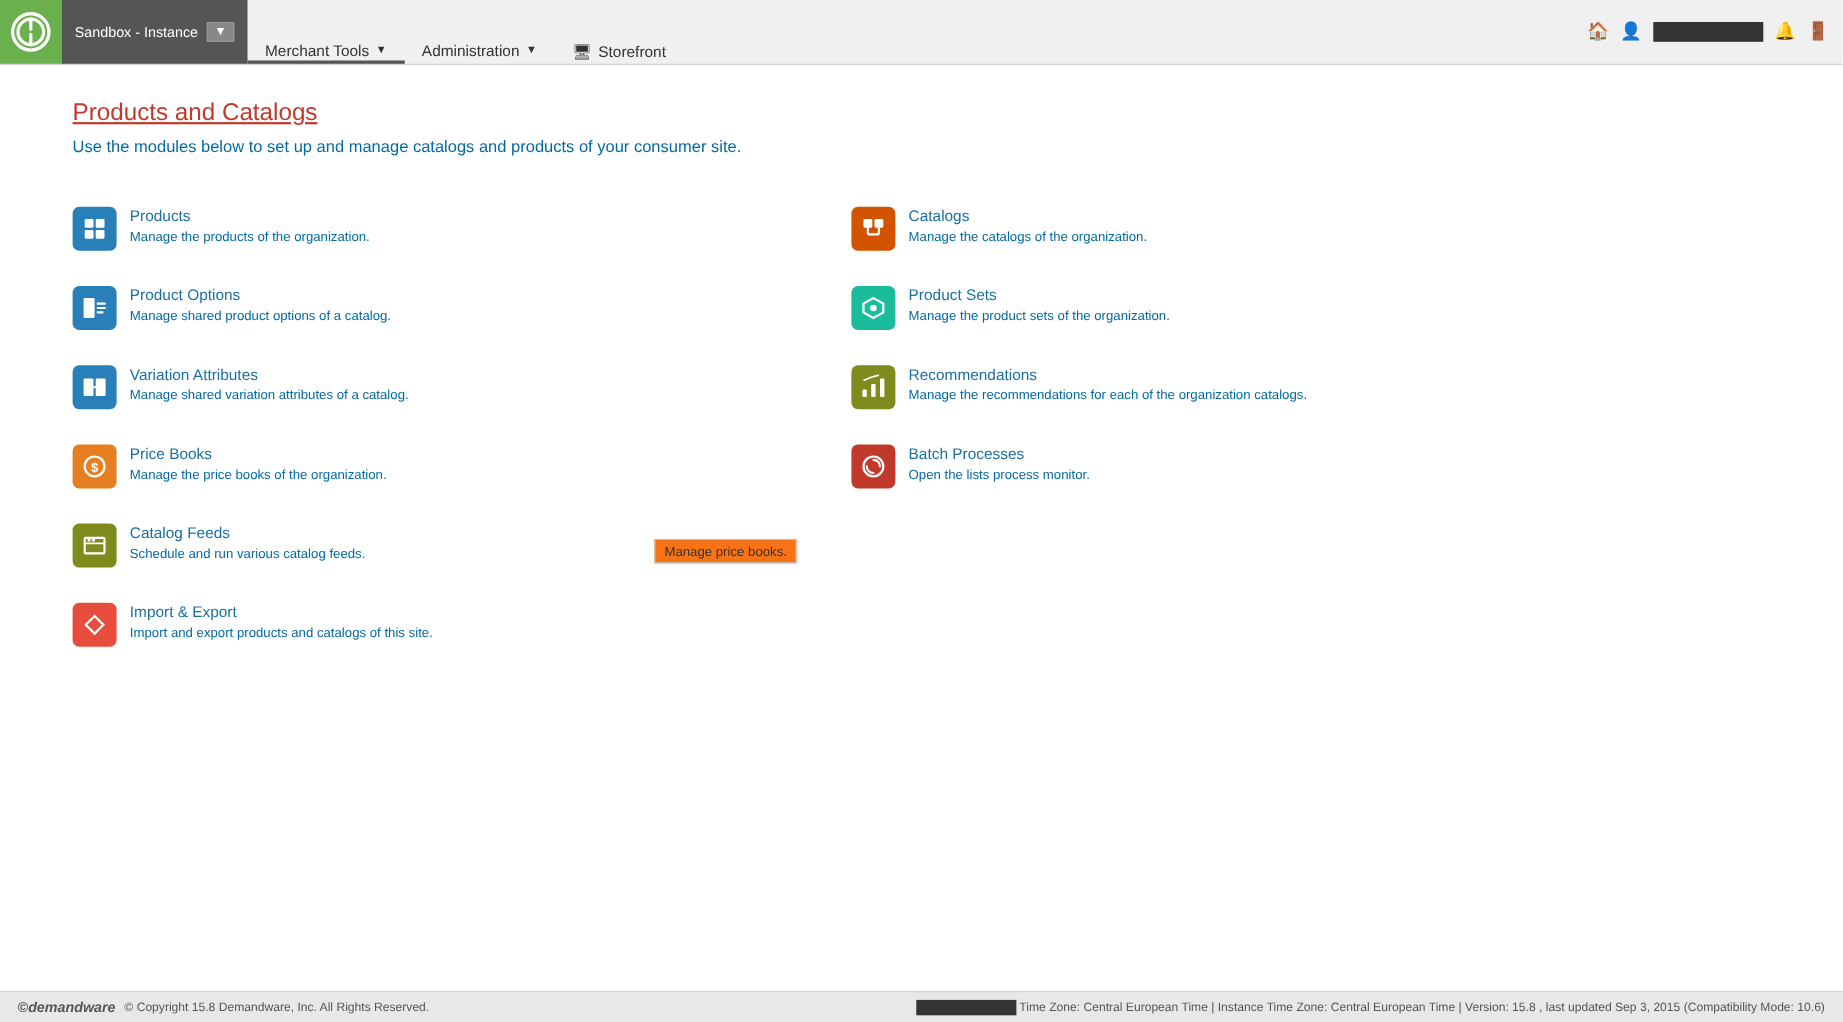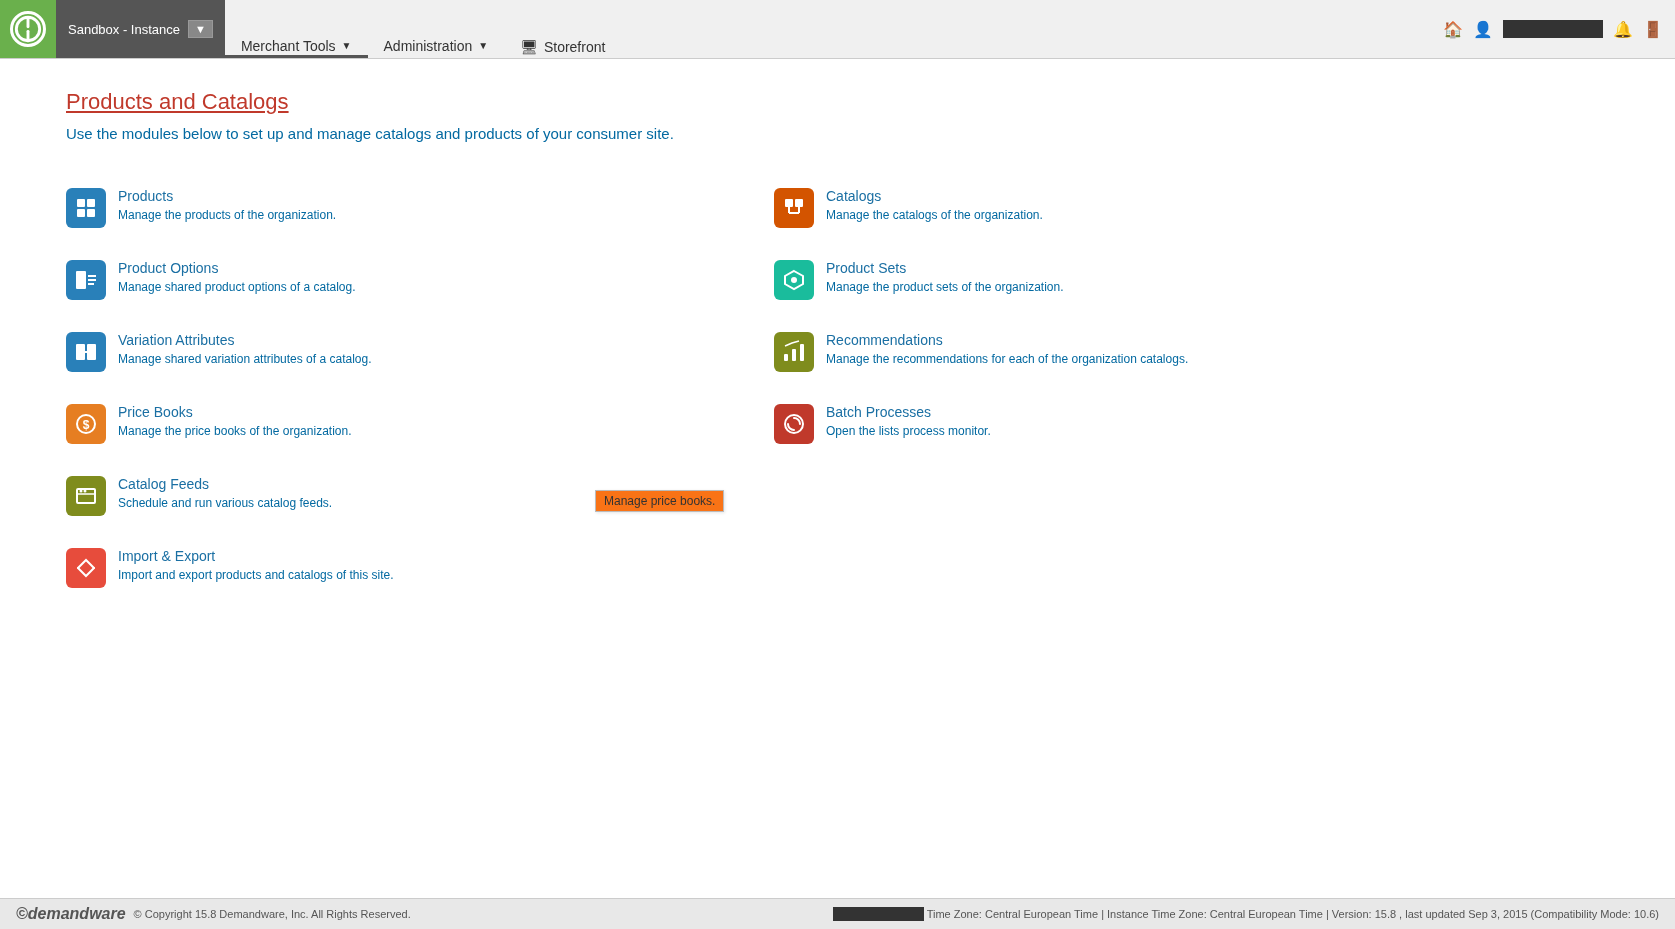--- a/index.html
+++ b/index.html
@@ -415,19 +415,19 @@
 
     </div>
   </div>
 </div>
 
 <div class="tooltip">
   <span>Manage price books.</span>
 </div>
 
 <div class="footer">
-  <span style="font-style:italic; font-weight:bold; font-size:16px;text-align:right;">©demandware</span>
+  <span style="font-style:italic; font-weight:bold; font-size:13px;text-align:right;">©demandware</span>
   <span>© Copyright 15.8 Demandware, Inc. All Rights Reserved.</span>
   <div class="footer-right">
     <span class="footer-username">&nbsp;&nbsp;&nbsp;&nbsp;&nbsp;&nbsp;&nbsp;&nbsp;&nbsp;&nbsp;</span>
     <span>Time Zone: Central European Time | Instance Time Zone: Central European Time | Version: 15.8 , last updated Sep 3, 2015 (Compatibility Mode: 10.6)</span>
   </div>
 </div>
 
 </body></html>

